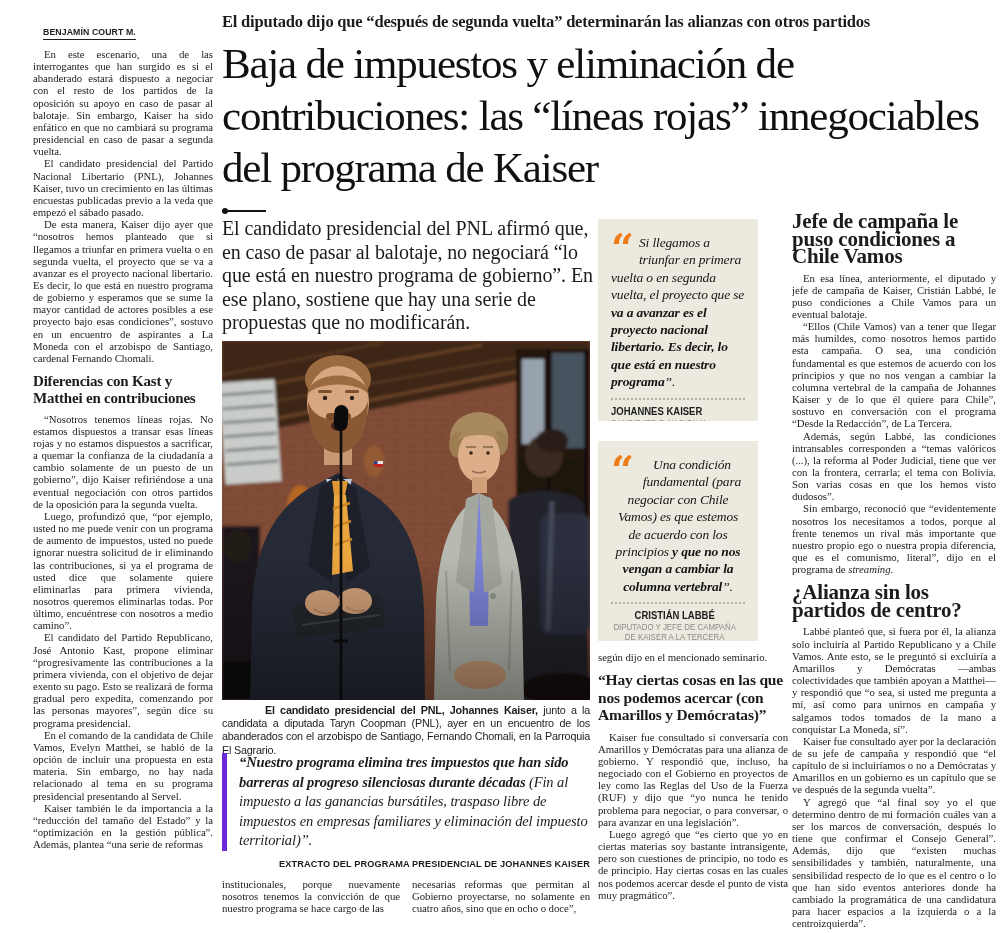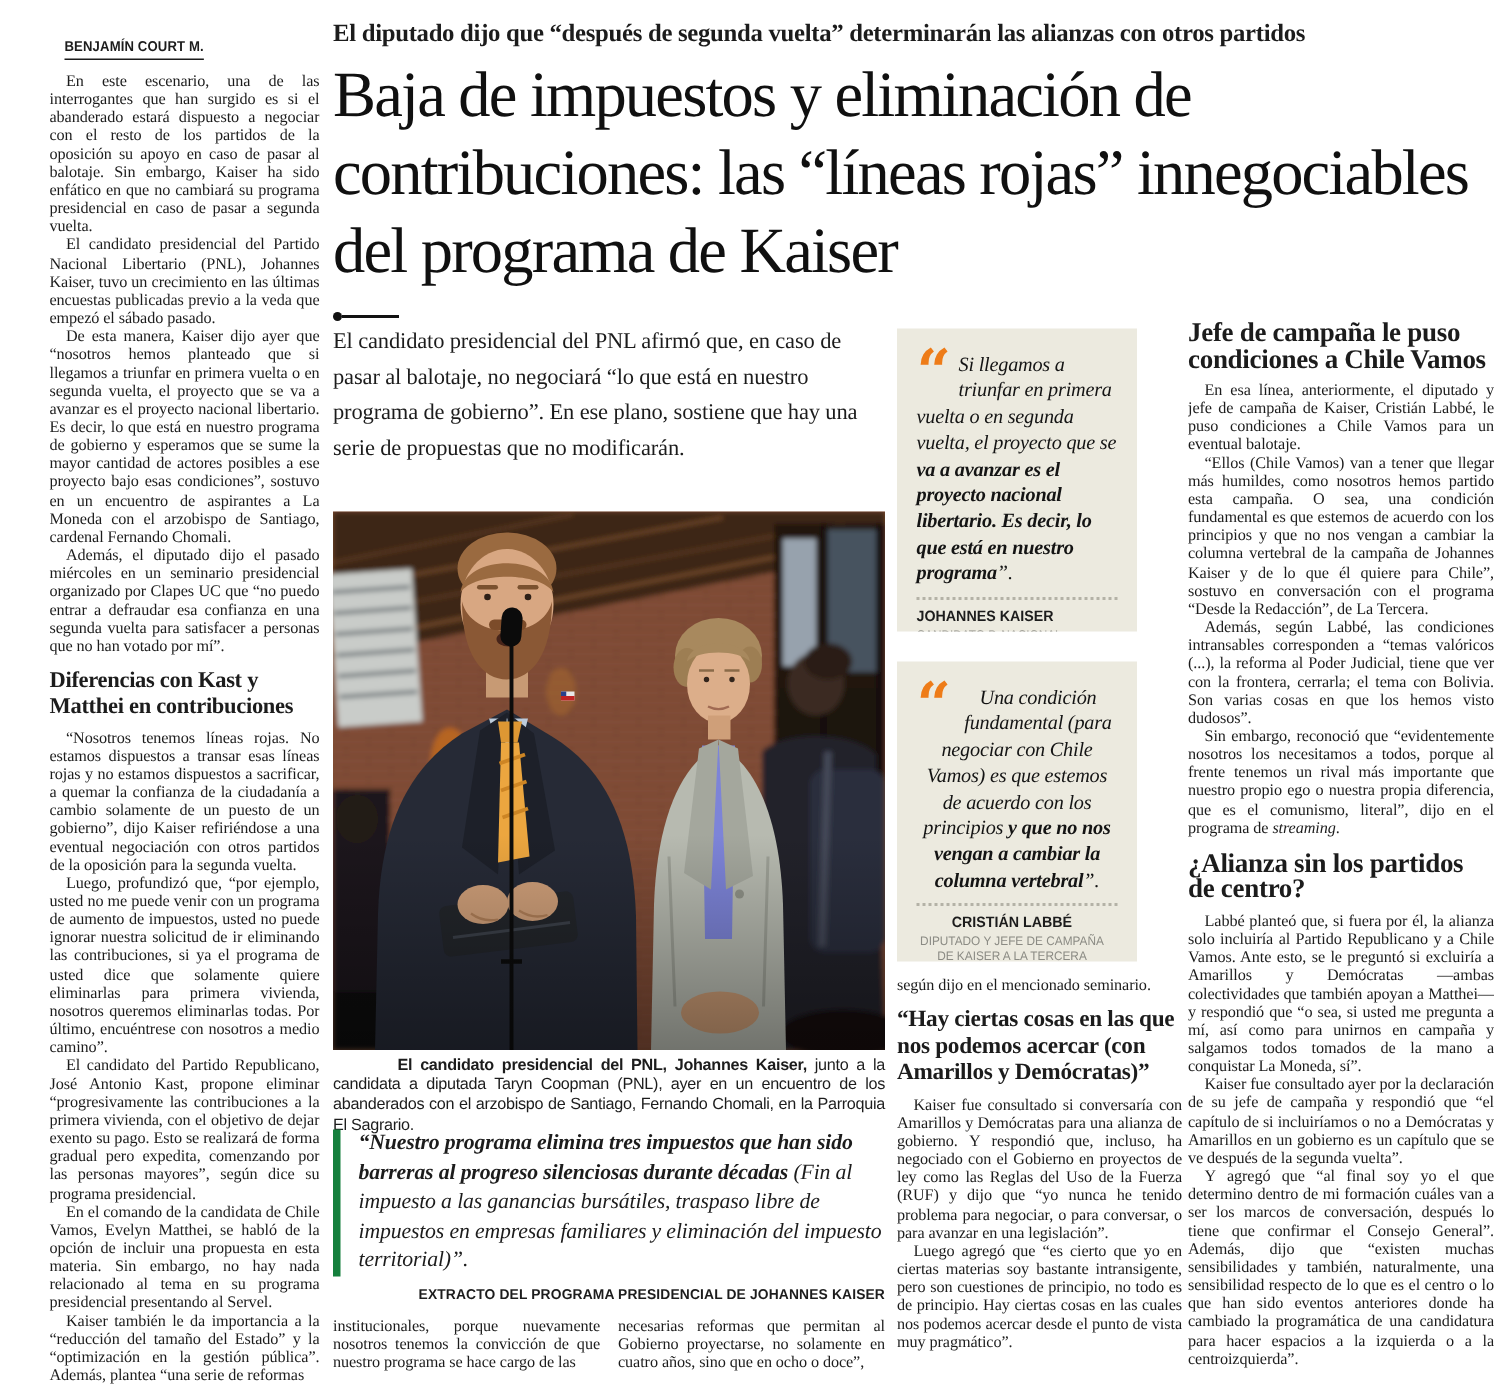--- a/index.html
+++ b/index.html
@@ -16,31 +16,31 @@
   .col-subhead.top0{margin-top:0;}
   .left-col{left:33px;top:48px;width:180px;height:880px;overflow:hidden;}
   
   .head-block{left:222px;top:12px;width:778px;}
   .kicker{font-weight:bold;font-size:16.5px;line-height:20px;letter-spacing:-0.2px;margin-bottom:6px;}
   .headline{font-weight:normal;font-size:43px;line-height:52px;letter-spacing:-1.2px;margin:0;color:#101010;}
   
   .lede-marker{left:222px;top:208px;display:flex;align-items:center;}
   .lede-marker .dot{width:6px;height:6px;border-radius:50%;background:#111;display:inline-block;}
   .lede-marker .rule{width:38px;height:1.6px;background:#111;display:inline-block;}
-  .lede{left:222px;top:217px;width:372px;font-size:15px;line-height:23.6px;letter-spacing:-0.1px;}
+  .lede{left:222px;top:217px;width:372px;font-size:20px;line-height:23.6px;letter-spacing:-0.1px;}
   
   .photo{left:222px;top:341px;width:368px;height:359px;overflow:hidden;background:#7f4c33;}
   .photo svg{display:block;}
   
   .caption{left:222px;top:704px;width:368px;font-family:"Liberation Sans","DejaVu Sans",sans-serif;
            font-size:10.8px;line-height:13.2px;letter-spacing:-0.2px;text-align:justify;}
   .caption b{font-weight:bold;padding-left:43px;}
   
   .extract{left:222px;top:753px;width:368px;}
-  .extract-body{border-left:5px solid #15803d;padding-left:12px;font-style:italic;
+  .extract-body{border-left:5px solid #6d28d9;padding-left:12px;font-style:italic;
                 font-size:14.5px;line-height:19.5px;letter-spacing:-0.1px;}
   .extract-body b{font-weight:bold;}
   .extract-credit{font-style:normal;font-family:"Liberation Sans","DejaVu Sans",sans-serif;font-weight:bold;
                   font-size:9.5px;letter-spacing:0.1px;text-align:right;margin-top:7px;transform:scaleX(.97);transform-origin:right;}
   
   .cont-cols{left:222px;top:878px;width:368px;display:flex;gap:12px;}
   .cont-cols p{margin:0;width:178px;text-align:justify;font-size:10.8px;line-height:12.15px;letter-spacing:-0.06px;}
   
   .qbox{left:598px;width:160px;background:#eceadf;box-sizing:border-box;padding:15px 13px 10px 13px;overflow:hidden;}
   .qbox1{top:219px;height:202px;}
@@ -53,35 +53,34 @@
   .q-rule{clear:both;border-bottom:2px dotted #b4b2a6;margin:7px 0 6px;}
   .q-name{font-family:"Liberation Sans","DejaVu Sans",sans-serif;font-weight:bold;font-size:10px;
           letter-spacing:0;transform:scaleX(.95);transform-origin:left;}
   .q-role{font-family:"Liberation Sans","DejaVu Sans",sans-serif;font-size:8.3px;line-height:9.6px;
           color:#8b8b84;margin-top:2px;transform:scaleX(.95);transform-origin:left;}
   
   .mid-col{left:598px;top:651px;width:190px;height:280px;overflow:hidden;}
   .mid-col .col-subhead{font-size:15.5px;line-height:17.5px;margin:8px 0 7px;}
   
   .right-col{left:792px;top:213px;width:204px;height:718px;overflow:hidden;}
-  .right-col .col-subhead{font-size:18px;line-height:17.5px;}
+  .right-col .col-subhead{font-size:21px;line-height:17.5px;}
   .right-col i{font-style:italic;}
 </style>
 </head>
 <body>
 
 <div>
 
   <div class="byline abs">BENJAMÍN COURT M.</div>
 
   <div class="left-col abs body-text">
     <p>En este escenario, una de las interrogantes que han surgido es si el abanderado estará dispuesto a negociar con el resto de los partidos de la oposición su apoyo en caso de pasar al balotaje. Sin embargo, Kaiser ha sido enfático en que no cambiará su programa presidencial en caso de pasar a segunda vuelta.</p>
     <p>El candidato presidencial del Partido Nacional Libertario (PNL), Johannes Kaiser, tuvo un crecimiento en las últimas encuestas publicadas previo a la veda que empezó el sábado pasado.</p>
     <p>De esta manera, Kaiser dijo ayer que “nosotros hemos planteado que si llegamos a triunfar en primera vuelta o en segunda vuelta, el proyecto que se va a avanzar es el proyecto nacional libertario. Es decir, lo que está en nuestro programa de gobierno y esperamos que se sume la mayor cantidad de actores posibles a ese proyecto bajo esas condiciones”, sostuvo en un encuentro de aspirantes a La Moneda con el arzobispo de Santiago, cardenal Fernando Chomali.</p>
-    <p>Además, el diputado dijo el pasado miércoles en un seminario presidencial organizado por Clapes UC que “no puedo entrar a defraudar esa confianza en una segunda vuelta para satisfacer a personas que no han votado por mí”.</p>
     <h3 class="col-subhead">Diferencias con Kast y Matthei en contribuciones</h3>
     <p>“Nosotros tenemos líneas rojas. No estamos dispuestos a transar esas líneas rojas y no estamos dispuestos a sacrificar, a quemar la confianza de la ciudadanía a cambio solamente de un puesto de un gobierno”, dijo Kaiser refiriéndose a una eventual negociación con otros partidos de la oposición para la segunda vuelta.</p>
     <p>Luego, profundizó que, “por ejemplo, usted no me puede venir con un programa de aumento de impuestos, usted no puede ignorar nuestra solicitud de ir eliminando las contribuciones, si ya el programa de usted dice que solamente quiere eliminarlas para primera vivienda, nosotros queremos eliminarlas todas. Por último, encuéntrese con nosotros a medio camino”.</p>
     <p>El candidato del Partido Republicano, José Antonio Kast, propone eliminar “progresivamente las contribuciones a la primera vivienda, con el objetivo de dejar exento su pago. Esto se realizará de forma gradual pero expedita, comenzando por las personas mayores”, según dice su programa presidencial.</p>
     <p>En el comando de la candidata de Chile Vamos, Evelyn Matthei, se habló de la opción de incluir una propuesta en esta materia. Sin embargo, no hay nada relacionado al tema en su programa presidencial presentando al Servel.</p>
     <p>Kaiser también le da importancia a la “reducción del tamaño del Estado” y la “optimización en la gestión pública”. Además, plantea “una serie de reformas</p>
   </div>
 
   <div class="head-block abs">
     <div class="kicker">El diputado dijo que “después de segunda vuelta” determinarán las alianzas con otros partidos</div>

